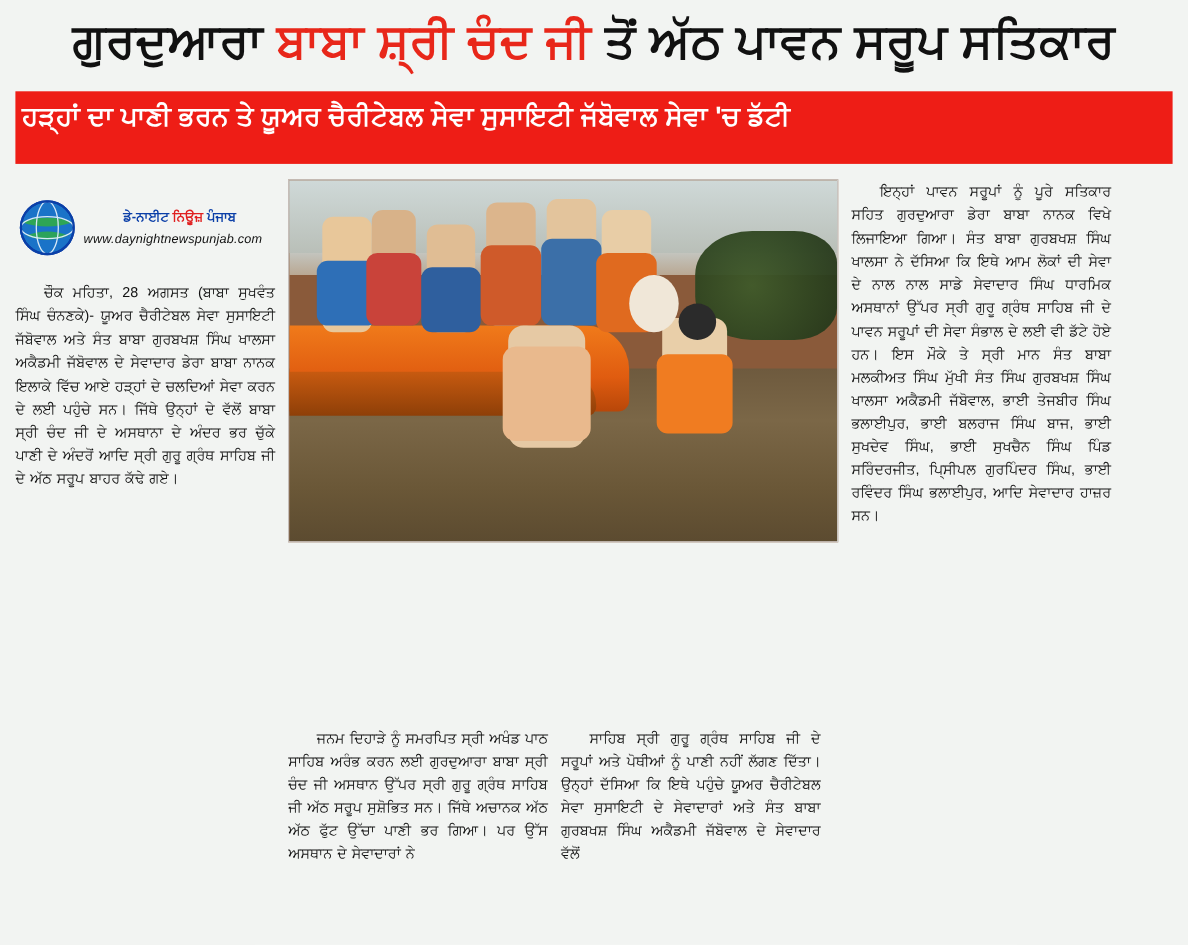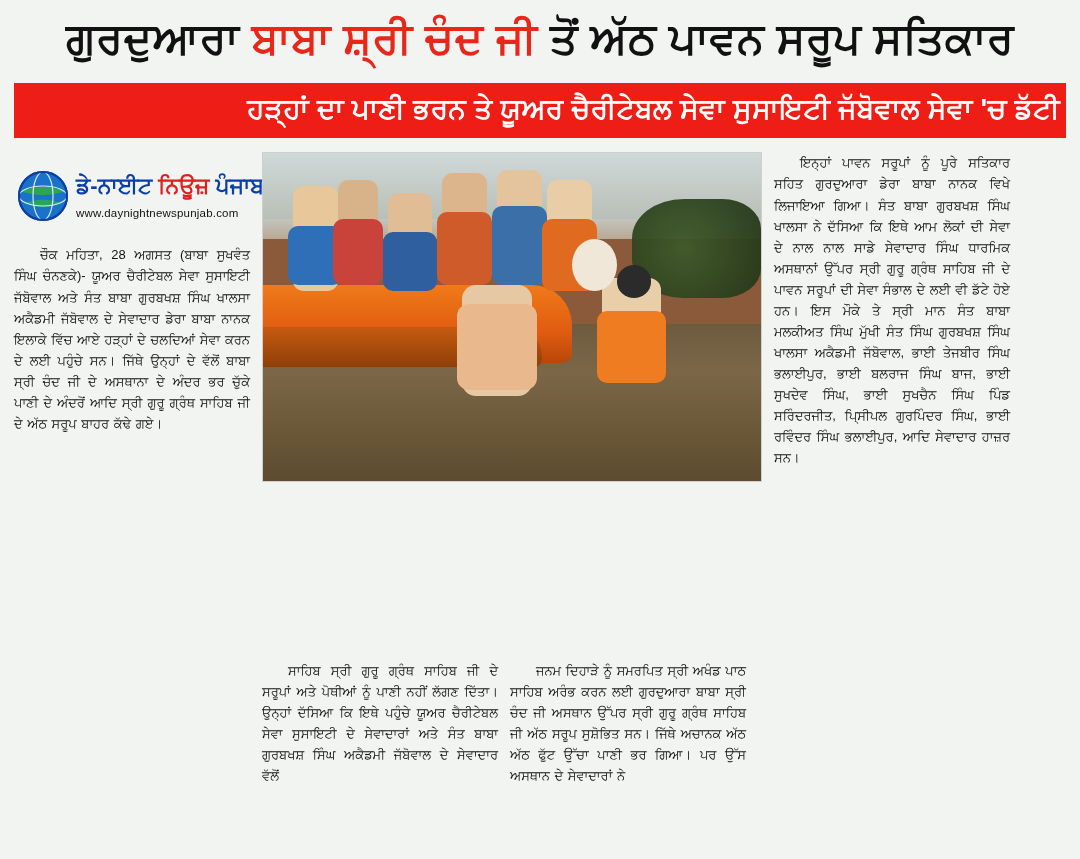--- a/index.html
+++ b/index.html
@@ -40,24 +40,24 @@
   }
   .headline-line.second {
     margin-top: 14px;
   }
 
   
   .subhead-banner {
     margin-top: 18px;
     background: #ee1d16;
     color: #ffffff;
-    text-align: right;
-    font-size: 28px;
+    text-align: left;
+    font-size: 24px;
     font-weight: bold;
-    padding: 10px 6px 12px 6px;
+    padding: 10px 6px 28px 6px;
     letter-spacing: 0.3px;
     white-space: nowrap;
   }
 
   
   .content {
     margin-top: 14px;
     display: flex;
     gap: 12px;
     height: 548px;
@@ -85,33 +85,35 @@
     height: 54px;
     flex: 0 0 54px;
     position: relative;
   }
   .masthead-text {
     display: flex;
     flex-direction: column;
     justify-content: center;
   }
   .masthead-title {
-    font-size: 22px;
+    font-size: 12px;
     font-weight: bold;
     color: #0b3fa8;
     line-height: 1.1;
     white-space: nowrap;
+    margin-left: 36px;
   }
   .masthead-title .mt-red { color: #e02020; }
   .masthead-url {
     margin-top: 8px;
     font-size: 11.5px;
     color: #111;
     letter-spacing: 0.2px;
     white-space: nowrap;
+    font-style: italic;
   }
 
   
   .bodytext {
     font-size: 13px;
     line-height: 1.62;
     color: #111111;
     text-align: justify;
     text-justify: inter-word;
     word-spacing: 1px;
@@ -245,23 +247,23 @@
     <div class="col col-right">
       <div class="bodytext">
         <p>ਇਨ੍ਹਾਂ ਪਾਵਨ ਸਰੂਪਾਂ ਨੂੰ ਪੂਰੇ ਸਤਿਕਾਰ ਸਹਿਤ ਗੁਰਦੁਆਰਾ ਡੇਰਾ ਬਾਬਾ ਨਾਨਕ ਵਿਖੇ ਲਿਜਾਇਆ ਗਿਆ। ਸੰਤ ਬਾਬਾ ਗੁਰਬਖਸ਼ ਸਿੰਘ ਖਾਲਸਾ ਨੇ ਦੱਸਿਆ ਕਿ ਇਥੇ ਆਮ ਲੋਕਾਂ ਦੀ ਸੇਵਾ ਦੇ ਨਾਲ ਨਾਲ ਸਾਡੇ ਸੇਵਾਦਾਰ ਸਿੰਘ ਧਾਰਮਿਕ ਅਸਥਾਨਾਂ ਉੱਪਰ ਸ੍ਰੀ ਗੁਰੂ ਗ੍ਰੰਥ ਸਾਹਿਬ ਜੀ ਦੇ ਪਾਵਨ ਸਰੂਪਾਂ ਦੀ ਸੇਵਾ ਸੰਭਾਲ ਦੇ ਲਈ ਵੀ ਡੱਟੇ ਹੋਏ ਹਨ। ਇਸ ਮੌਕੇ ਤੇ ਸ੍ਰੀ ਮਾਨ ਸੰਤ ਬਾਬਾ ਮਲਕੀਅਤ ਸਿੰਘ ਮੁੱਖੀ ਸੰਤ ਸਿੰਘ ਗੁਰਬਖਸ਼ ਸਿੰਘ ਖਾਲਸਾ ਅਕੈਡਮੀ ਜੱਬੋਵਾਲ, ਭਾਈ ਤੇਜਬੀਰ ਸਿੰਘ ਭਲਾਈਪੁਰ, ਭਾਈ ਬਲਰਾਜ ਸਿੰਘ ਬਾਜ, ਭਾਈ ਸੁਖਦੇਵ ਸਿੰਘ, ਭਾਈ ਸੁਖਚੈਨ ਸਿੰਘ ਪਿੰਡ ਸਰਿੰਦਰਜੀਤ, ਪਿ੍ਸੀਪਲ ਗੁਰਪਿੰਦਰ ਸਿੰਘ, ਭਾਈ ਰਵਿੰਦਰ ਸਿੰਘ ਭਲਾਈਪੁਰ, ਆਦਿ ਸੇਵਾਦਾਰ ਹਾਜ਼ਰ ਸਨ।</p>
       </div>
     </div>
   </div>
 
   <div class="lower" style="position:absolute; left:262px; top:650px; width:500px;">
     <div class="col">
       <div class="bodytext">
+        <p>ਜਨਮ ਦਿਹਾੜੇ ਨੂੰ ਸਮਰਪਿਤ ਸ੍ਰੀ ਅਖੰਡ ਪਾਠ ਸਾਹਿਬ ਅਰੰਭ ਕਰਨ ਲਈ ਗੁਰਦੁਆਰਾ ਬਾਬਾ ਸ੍ਰੀ ਚੰਦ ਜੀ ਅਸਥਾਨ ਉੱਪਰ ਸ੍ਰੀ ਗੁਰੂ ਗ੍ਰੰਥ ਸਾਹਿਬ ਜੀ ਅੱਠ ਸਰੂਪ ਸੁਸ਼ੋਭਿਤ ਸਨ। ਜਿੱਥੇ ਅਚਾਨਕ ਅੱਠ ਅੱਠ ਫੁੱਟ ਉੱਚਾ ਪਾਣੀ ਭਰ ਗਿਆ। ਪਰ ਉੱਸ ਅਸਥਾਨ ਦੇ ਸੇਵਾਦਾਰਾਂ ਨੇ</p>
+      </div>
+    </div>
+    <div class="col">
+      <div class="bodytext">
         <p>ਸਾਹਿਬ ਸ੍ਰੀ ਗੁਰੂ ਗ੍ਰੰਥ ਸਾਹਿਬ ਜੀ ਦੇ ਸਰੂਪਾਂ ਅਤੇ ਪੋਥੀਆਂ ਨੂੰ ਪਾਣੀ ਨਹੀਂ ਲੱਗਣ ਦਿੱਤਾ। ਉਨ੍ਹਾਂ ਦੱਸਿਆ ਕਿ ਇਥੇ ਪਹੁੰਚੇ ਯੂਅਰ ਚੈਰੀਟੇਬਲ ਸੇਵਾ ਸੁਸਾਇਟੀ ਦੇ ਸੇਵਾਦਾਰਾਂ ਅਤੇ ਸੰਤ ਬਾਬਾ ਗੁਰਬਖਸ਼ ਸਿੰਘ ਅਕੈਡਮੀ ਜੱਬੋਵਾਲ ਦੇ ਸੇਵਾਦਾਰ ਵੱਲੋਂ</p>
       </div>
     </div>
-    <div class="col">
-      <div class="bodytext">
-        <p>ਜਨਮ ਦਿਹਾੜੇ ਨੂੰ ਸਮਰਪਿਤ ਸ੍ਰੀ ਅਖੰਡ ਪਾਠ ਸਾਹਿਬ ਅਰੰਭ ਕਰਨ ਲਈ ਗੁਰਦੁਆਰਾ ਬਾਬਾ ਸ੍ਰੀ ਚੰਦ ਜੀ ਅਸਥਾਨ ਉੱਪਰ ਸ੍ਰੀ ਗੁਰੂ ਗ੍ਰੰਥ ਸਾਹਿਬ ਜੀ ਅੱਠ ਸਰੂਪ ਸੁਸ਼ੋਭਿਤ ਸਨ। ਜਿੱਥੇ ਅਚਾਨਕ ਅੱਠ ਅੱਠ ਫੁੱਟ ਉੱਚਾ ਪਾਣੀ ਭਰ ਗਿਆ। ਪਰ ਉੱਸ ਅਸਥਾਨ ਦੇ ਸੇਵਾਦਾਰਾਂ ਨੇ</p>
-      </div>
-    </div>
   </div>
 
 </div>
 
 </body></html>

